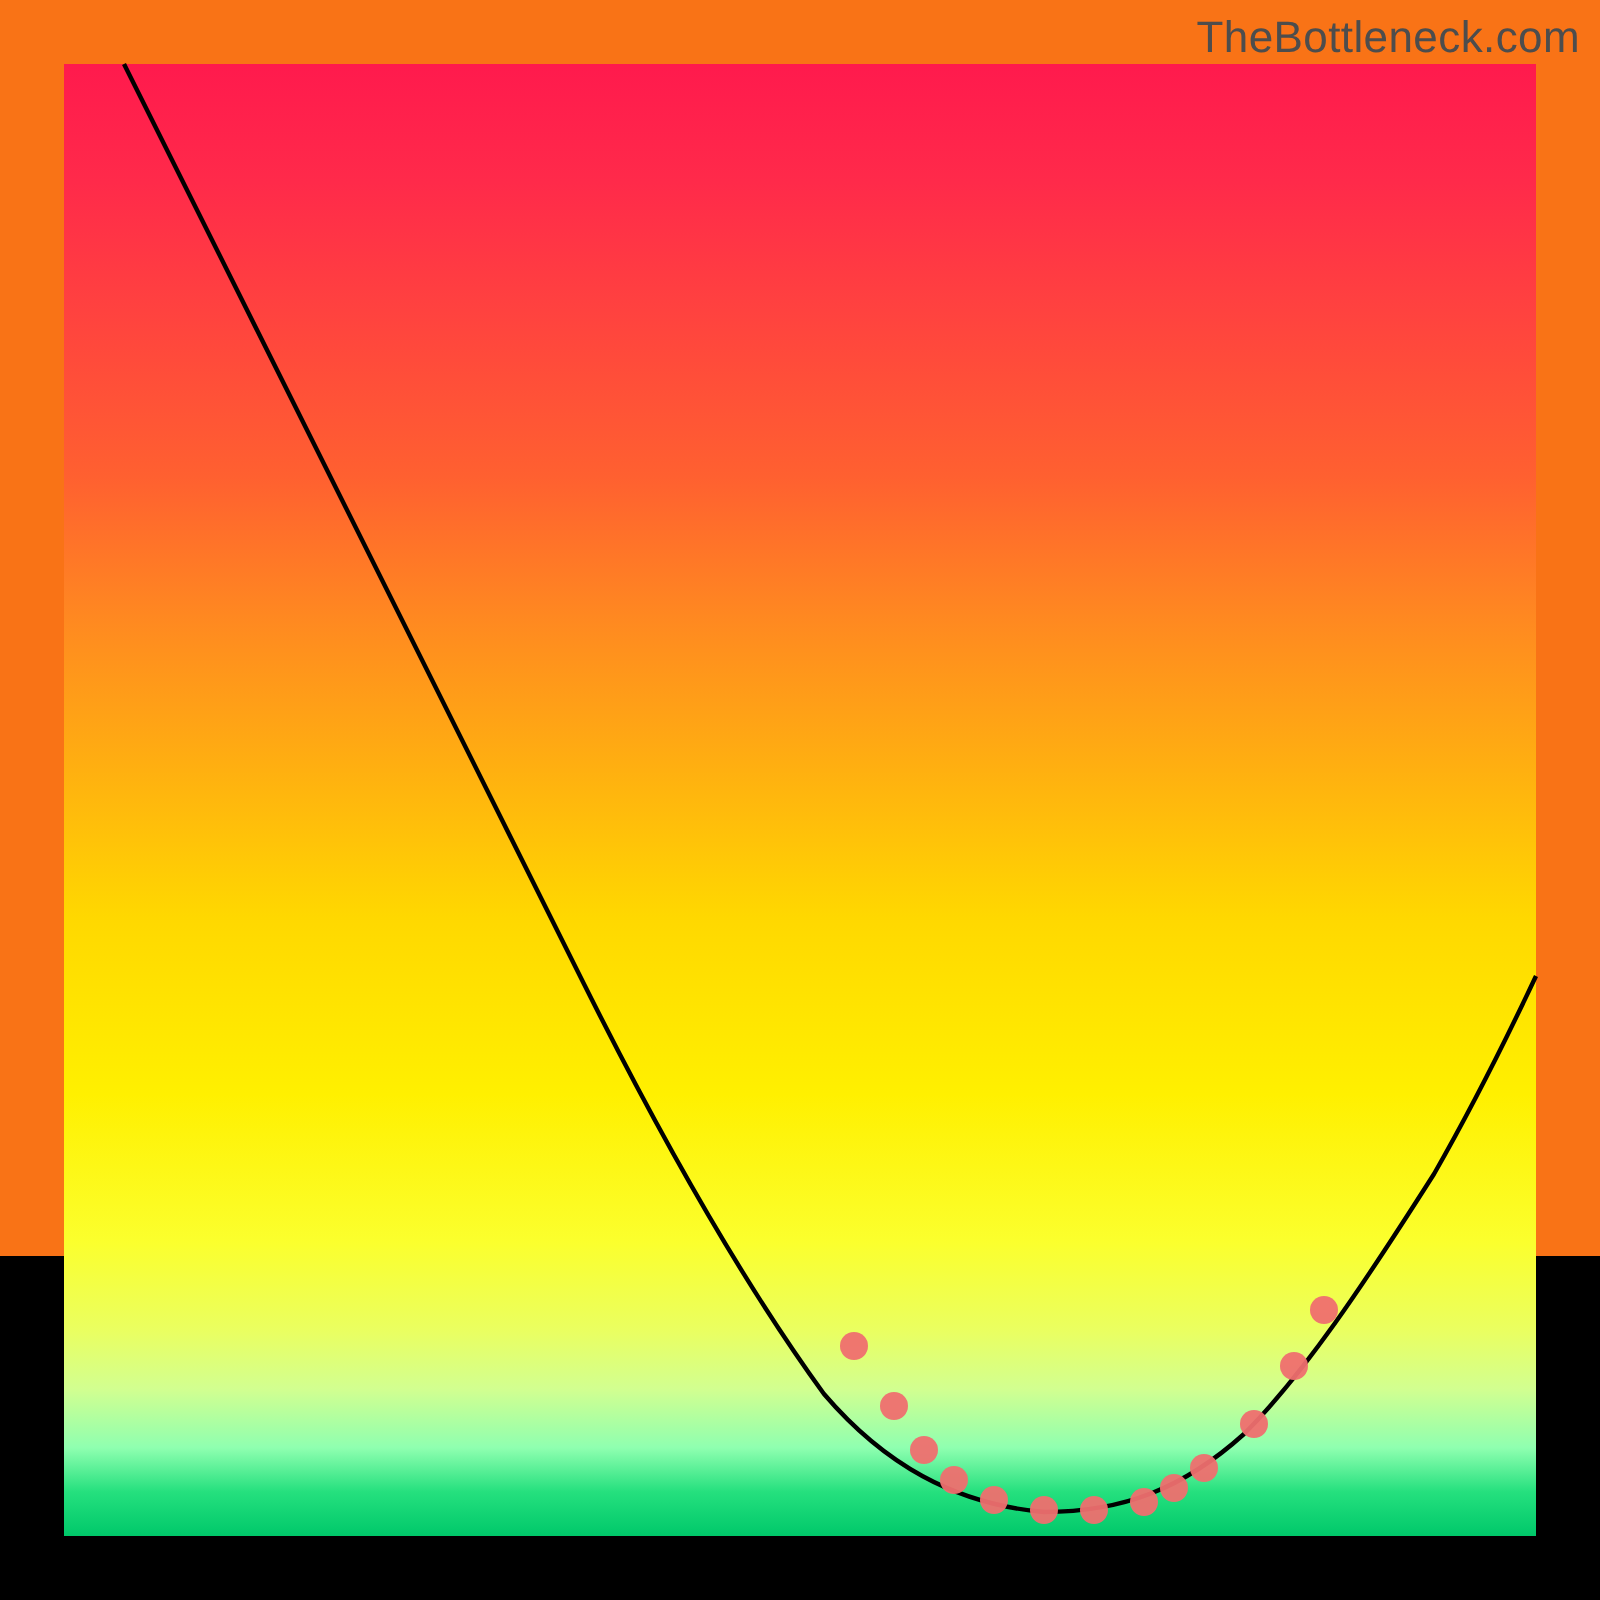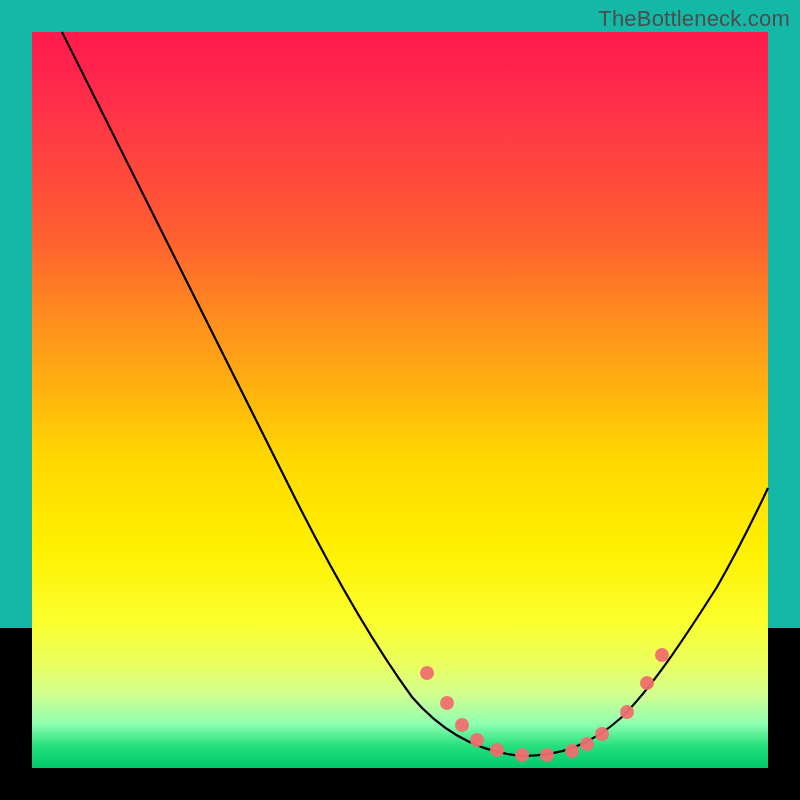--- a/index.html
+++ b/index.html
@@ -1,16 +1,16 @@
 <!DOCTYPE html>
 <html><head>
 <meta charset="utf-8">
 <style>
   html,body{margin:0;padding:0;width:800px;height:800px;background:#000;overflow:hidden;font-family:Arial,Helvetica,sans-serif}
-  .frame{position:absolute;left:0;top:0;width:800px;height:628px;background:#14b8a6}
+  .frame{position:absolute;left:0;top:0;width:800px;height:628px;background:#f97316}
   .plot{position:absolute;left:32px;top:32px;width:736px;height:736px;background:linear-gradient(to bottom,
     #ff1a4d 0%,
     #ff2a4a 8%,
     #ff4040 16%,
     #ff6030 28%,
     #ff8a20 38%,
     #ffb010 48%,
     #ffd800 58%,
     #fff000 70%,
     #fbff2d 80%,

